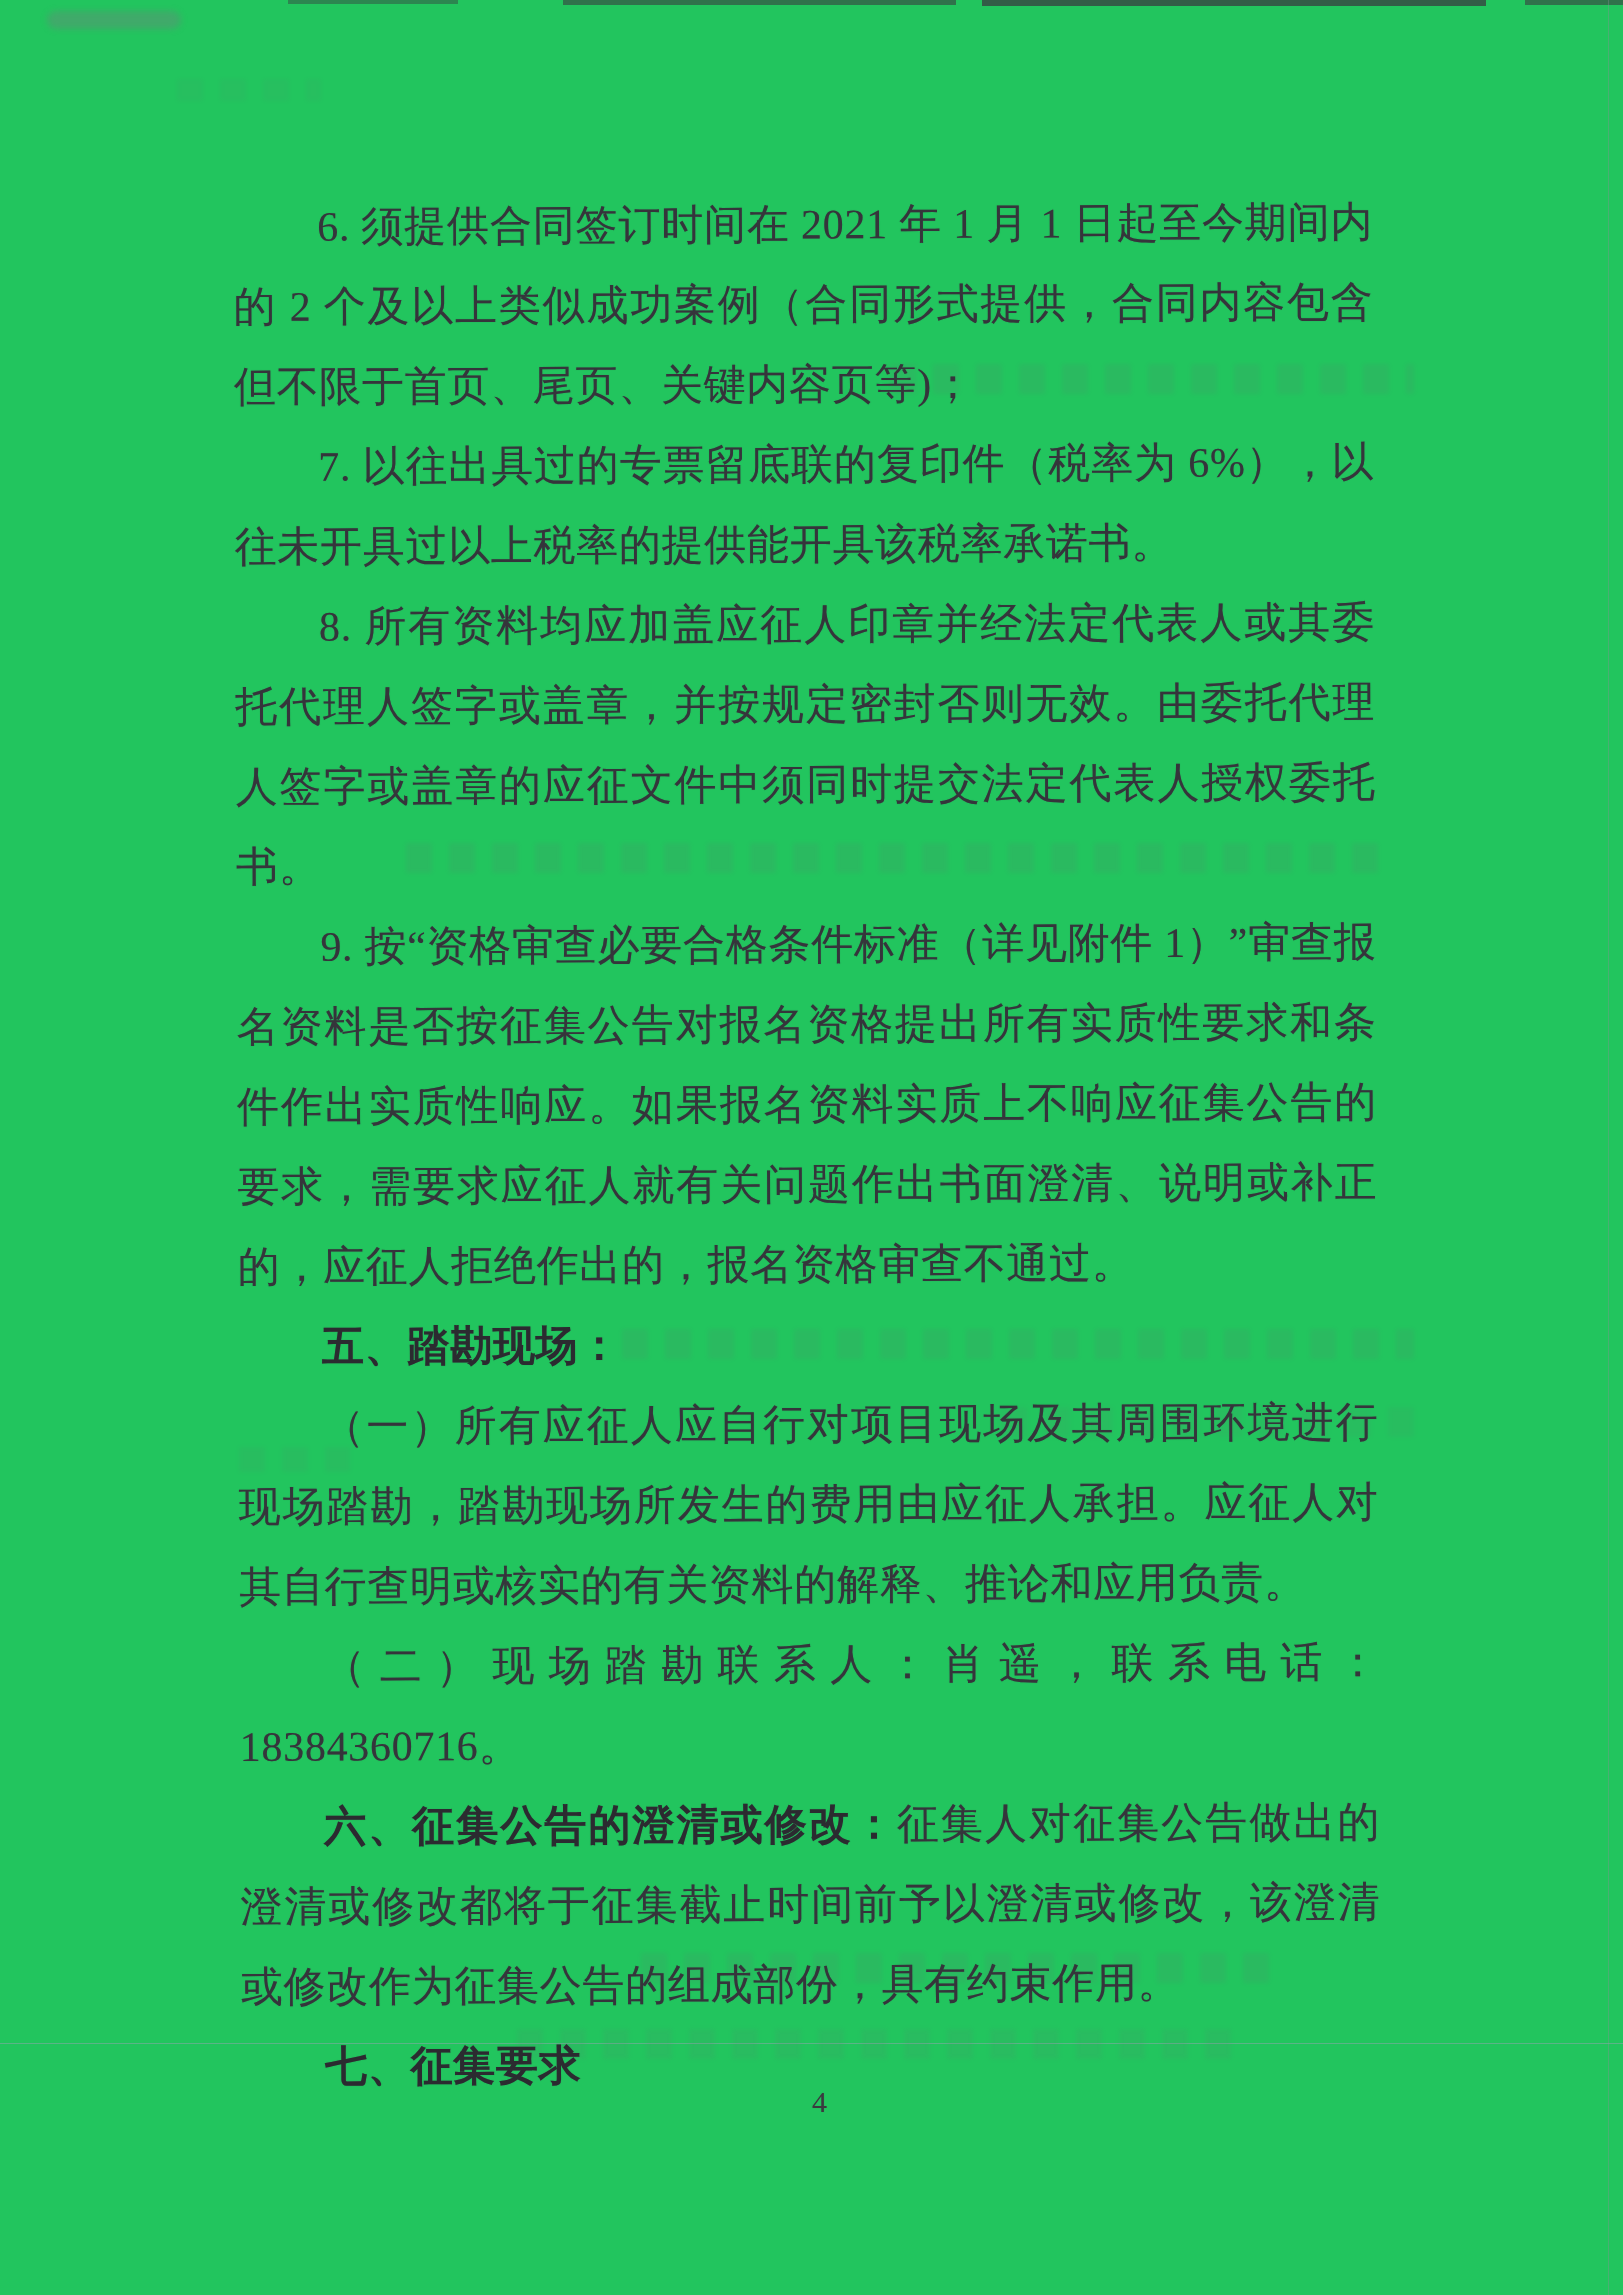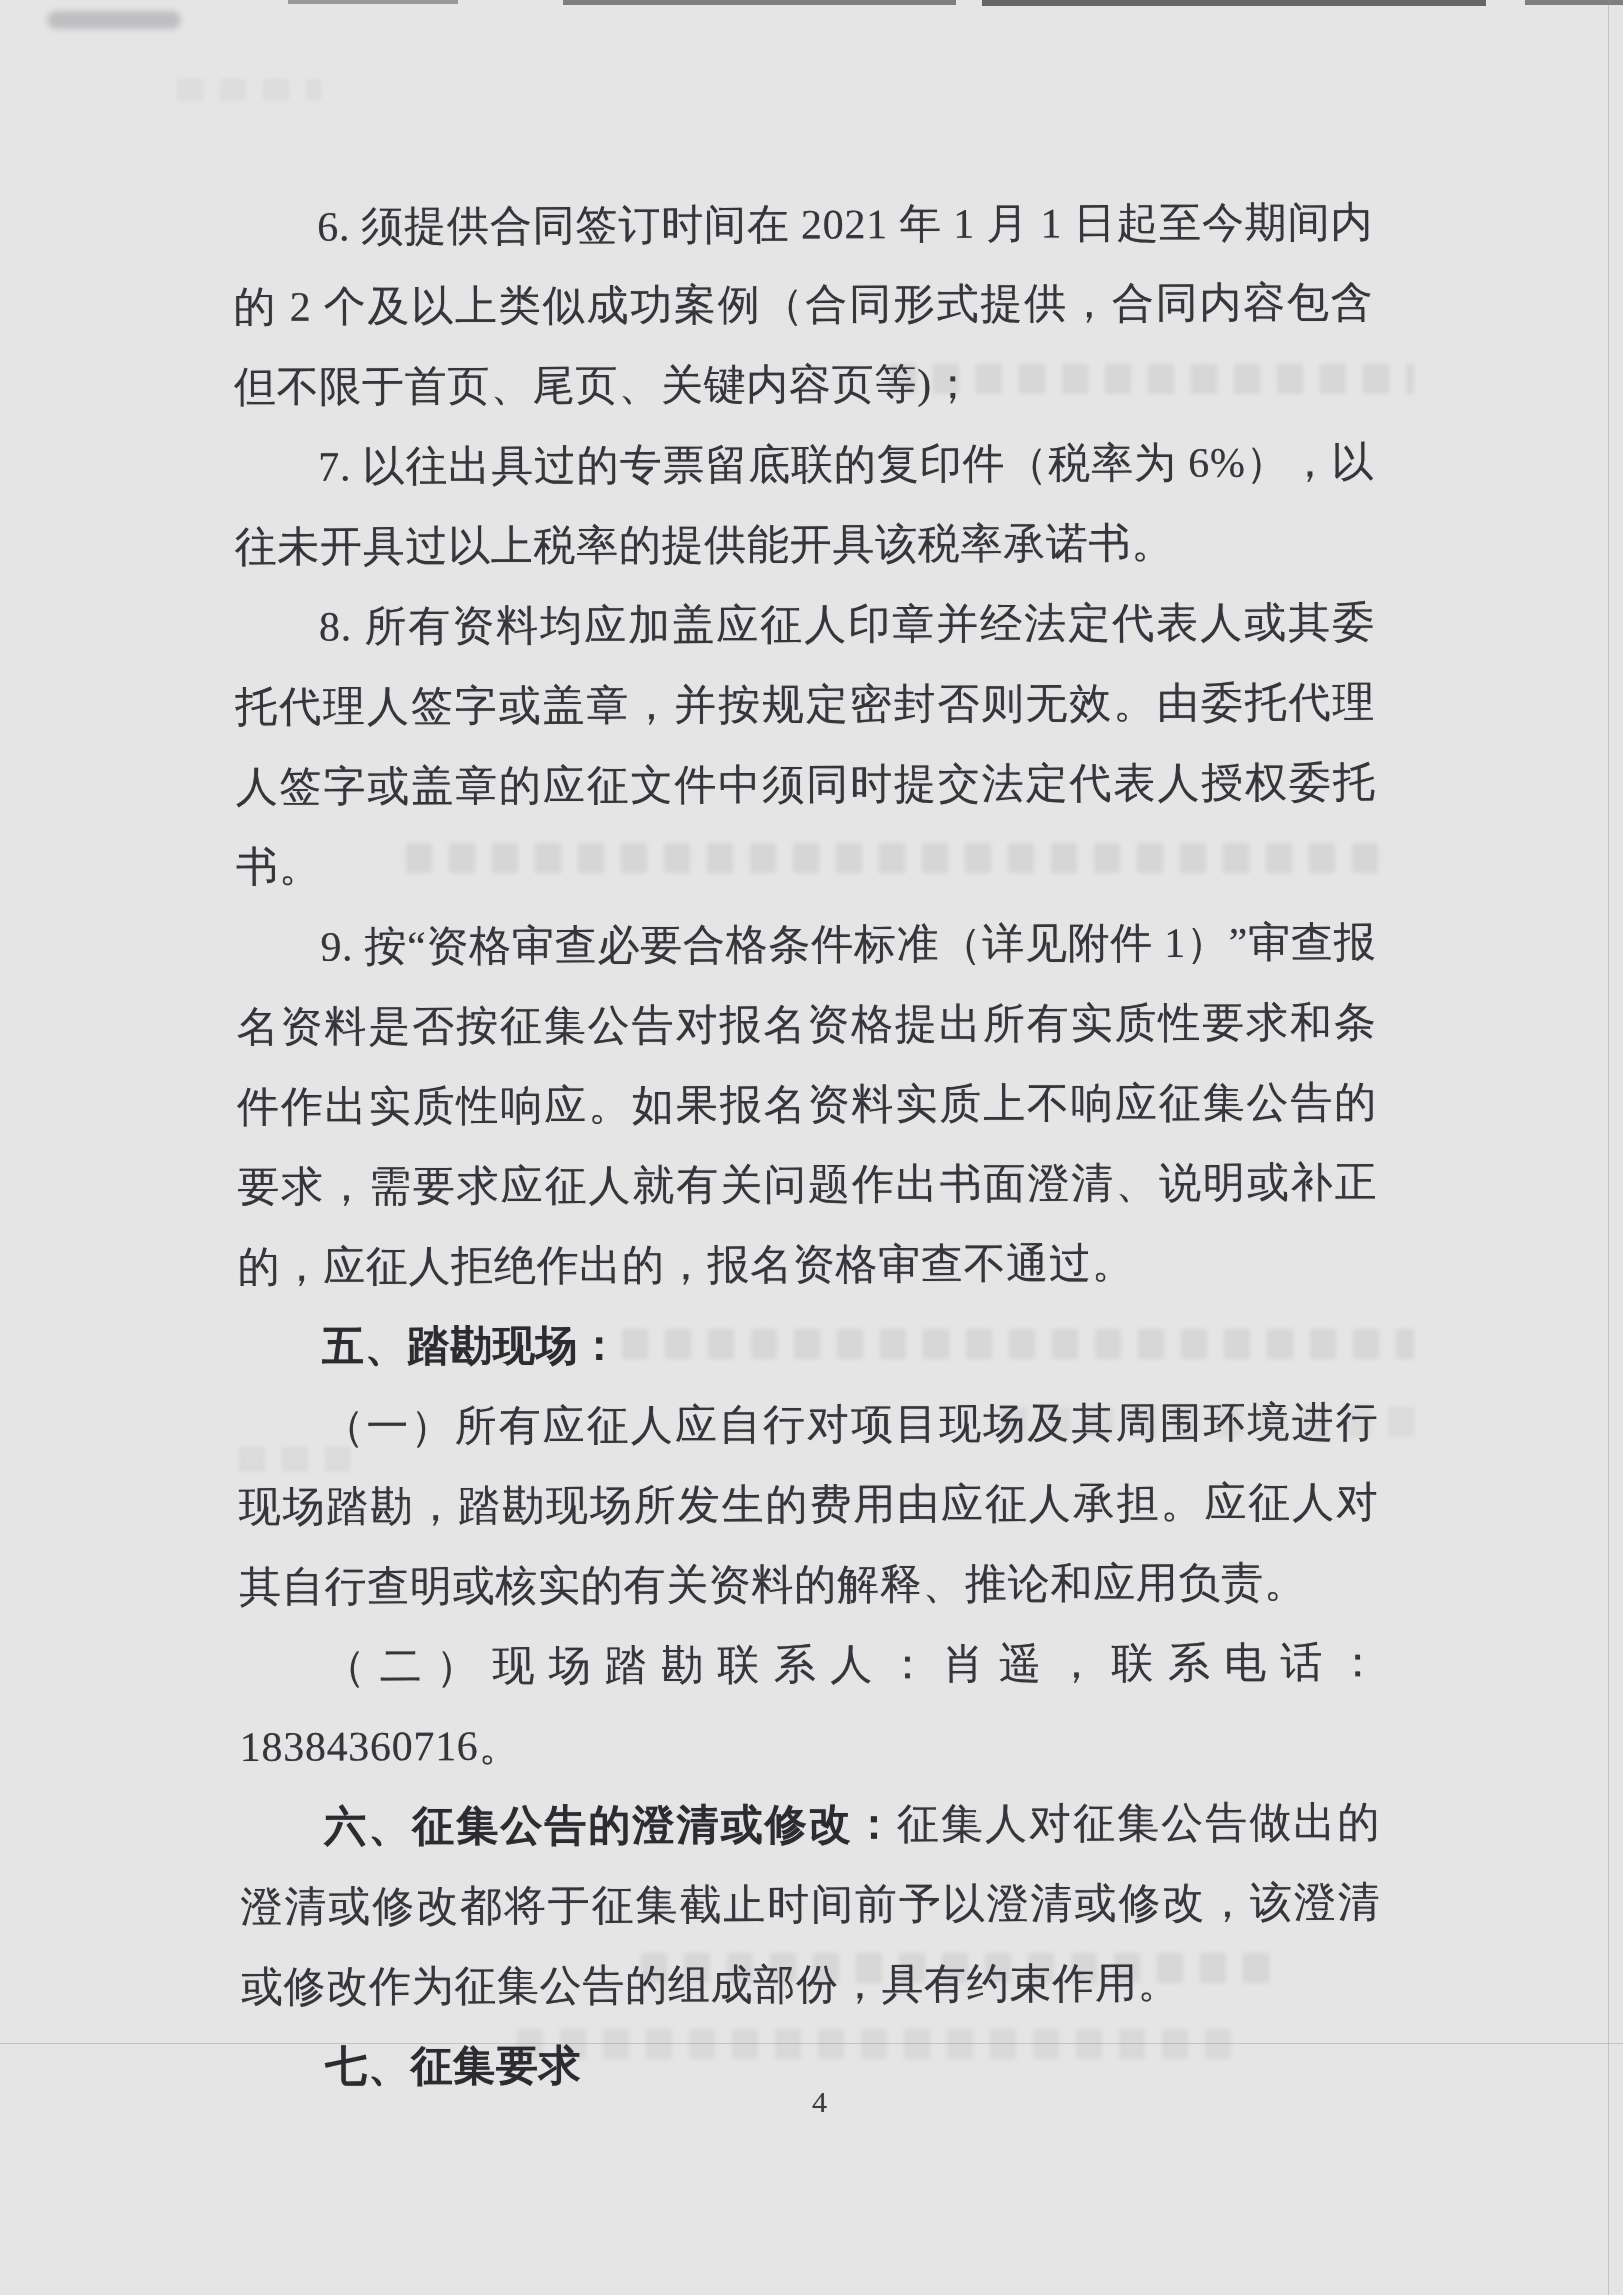--- a/index.html
+++ b/index.html
@@ -1,19 +1,19 @@
 <!DOCTYPE html>
 <html style="font-size:10.5px"><head>
 <meta charset="utf-8">
 <style>
   html,body{margin:0;padding:0;background:#8a8a8e;}
   #page{
     position:relative;
     width:1623px;height:2295px;
-    background:#e5e5e5;
+    background:#22c55e;
     overflow:hidden;
     font-family:"Liberation Serif","DejaVu Serif",serif;
     color:#35353b;
   }
   
   #doc-body{
     position:absolute;
     left:233px;top:187px;width:1140px;
     transform:rotate(-0.25deg);
     transform-origin:left top;

